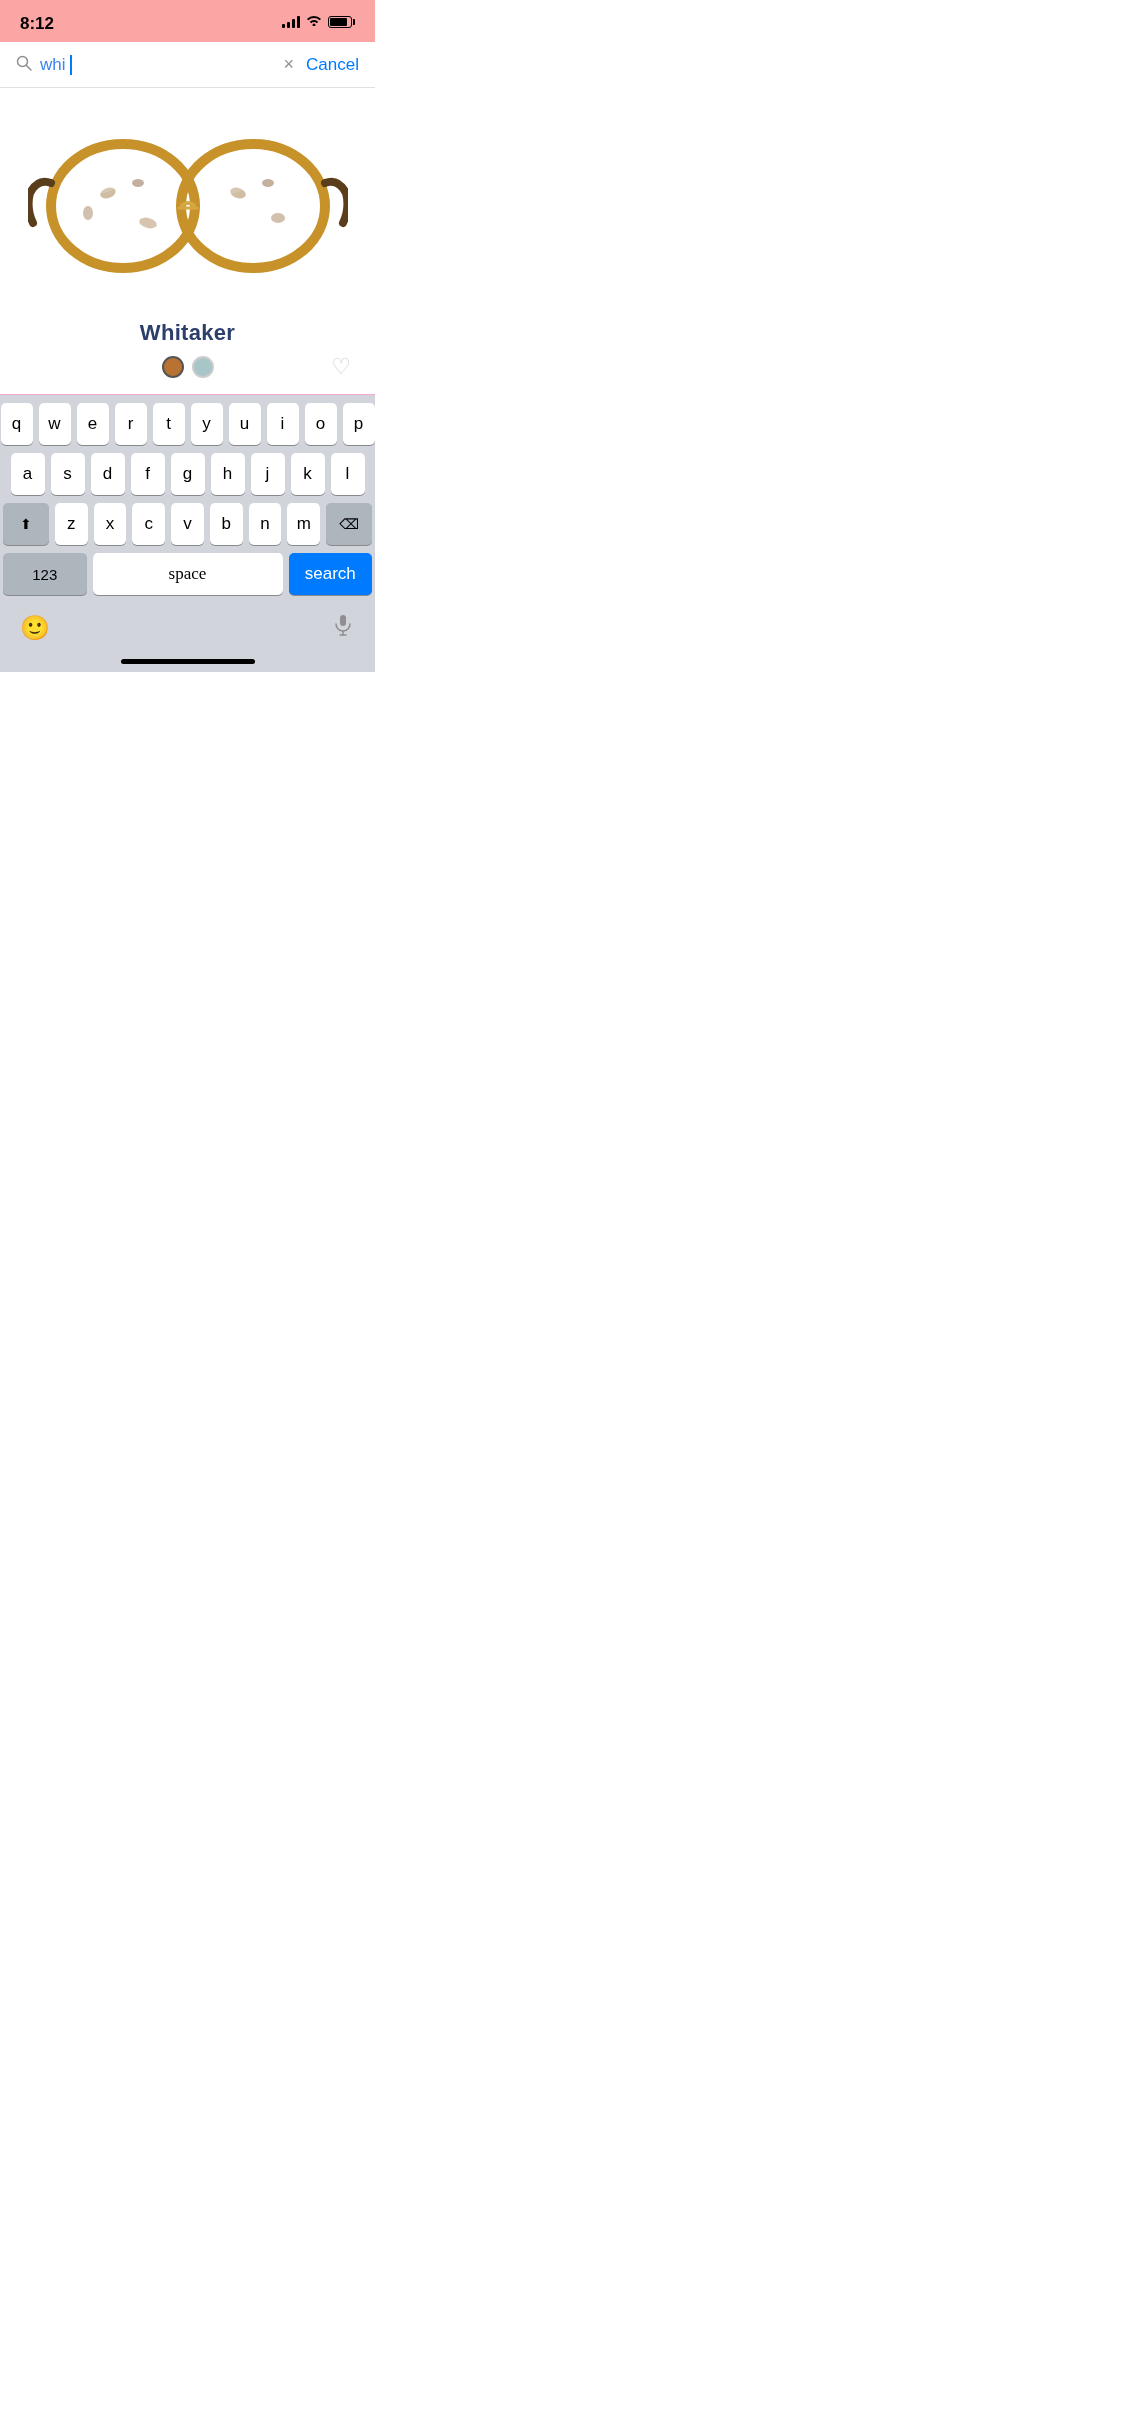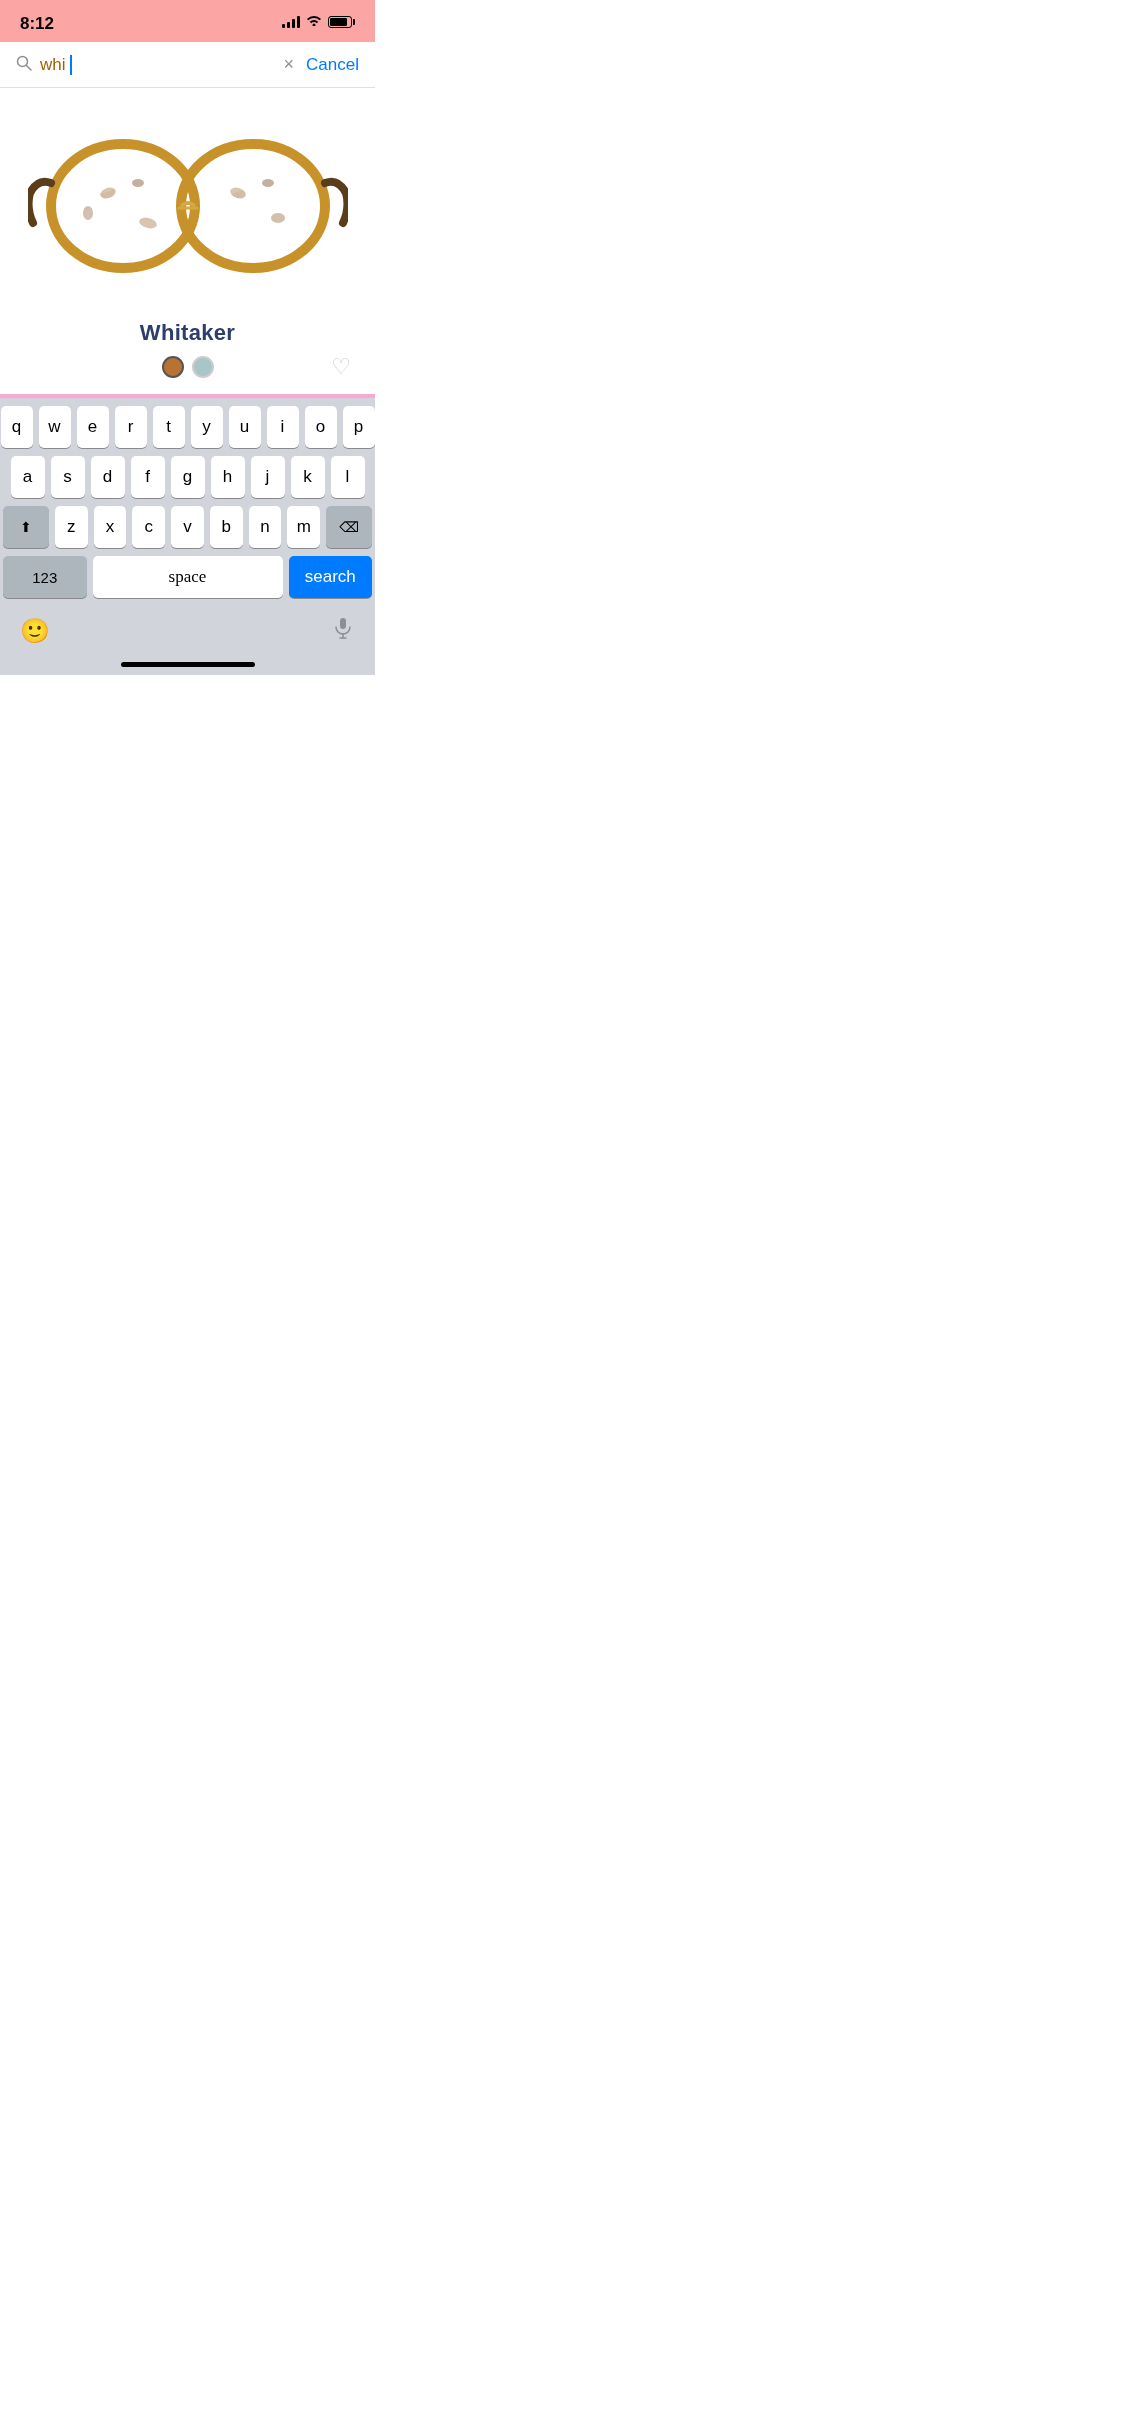--- a/index.html
+++ b/index.html
@@ -92,21 +92,21 @@
       font-size: 16px;
     }
     .search-input-area {
       flex: 1;
       display: flex;
       align-items: center;
       gap: 4px;
     }
     .search-text {
       font-size: 17px;
-      color: #a16207;
+      color: #3b82f6;
     }
     .search-cursor {
       display: inline-block;
       width: 2px;
       height: 20px;
       background: #007AFF;
       vertical-align: middle;
       animation: blink 1s infinite;
     }
     @keyframes blink {
@@ -128,21 +128,21 @@
 
     
     .products-area {
       background: #fff;
       padding-bottom: 0;
     }
 
     
     .product-card {
       padding: 20px 16px 16px;
-      border-bottom: 4px solid #f9a8d4;
+      border-bottom: 1px solid #f9a8d4;
     }
     .product-image-area {
       width: 100%;
       height: 200px;
       display: flex;
       align-items: center;
       justify-content: center;
       margin-bottom: 12px;
       position: relative;
     }

